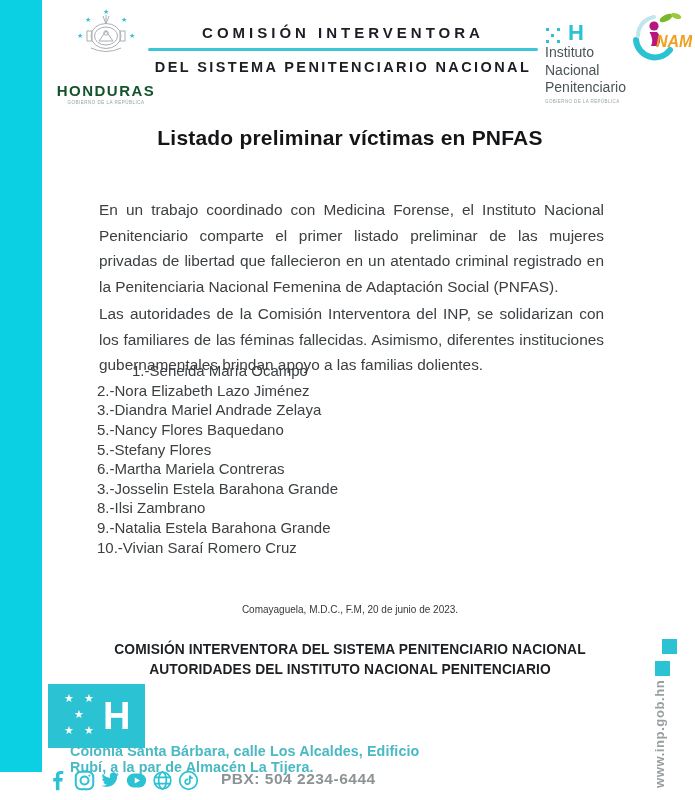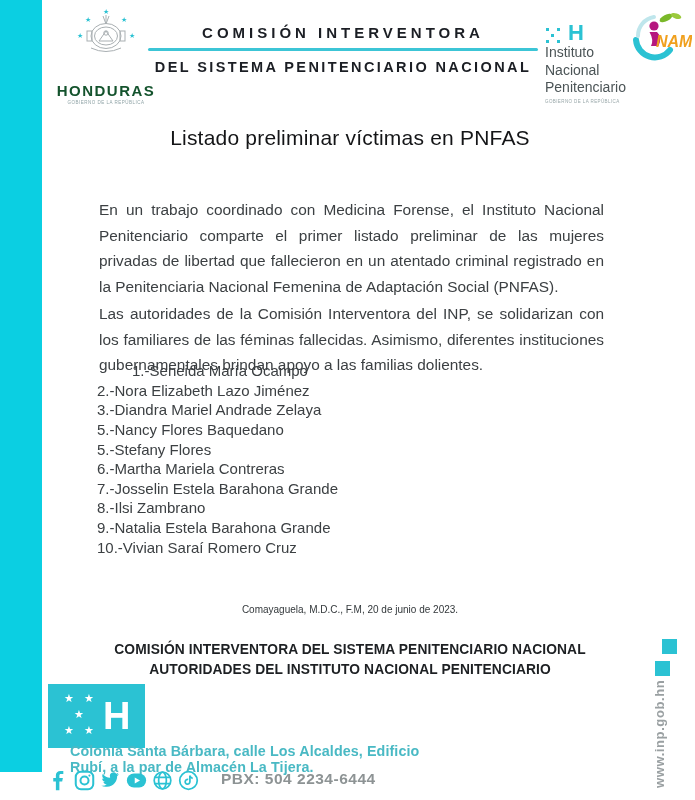--- a/index.html
+++ b/index.html
@@ -31,21 +31,21 @@
   .inp-dots i:nth-child(4){left:1px;top:13px}
   .inp-dots i:nth-child(5){left:12px;top:13px}
   .inp-h{font-size:22px;font-weight:bold;color:#2bc2d3;line-height:22px;}
   .inp-line{font-size:14px;font-weight:normal;color:#4b5456;line-height:1.25;}
   .inp-sub{font-size:4.5px;color:#98a7a9;letter-spacing:.4px;margin-top:2px;}
 
   .logo-nami{position:absolute;left:626px;top:10px;width:66px;height:56px;}
 
   
   .doc-title{position:absolute;left:97px;top:112px;width:506px;text-align:center;
-    font-size:21px;font-weight:normal;color:#141517;letter-spacing:.2px;}
+    font-size:21px;font-weight:bold;color:#141517;letter-spacing:.2px;}
   .para{position:absolute;left:99px;width:505px;font-size:15.4px;color:#3c4043;
     line-height:1.66;text-align:justify;margin-top:16px;}
   .para.p1{top:181px;}
   .para.p2{top:285px;}
   .victims{position:absolute;left:97px;top:361px;list-style:none;margin:0;padding:0;
     font-size:15px;color:#3c4043;line-height:1.31;}
   .victims li:first-child{padding-left:5px;text-align:center;}
   .dateline{position:absolute;left:97px;top:604px;width:506px;text-align:center;
     font-size:10px;color:#33383b;}
   .signature{position:absolute;left:60px;top:640px;width:580px;text-align:center;
@@ -148,21 +148,21 @@
   <p class="para p1">En un trabajo coordinado con Medicina Forense, el Instituto Nacional Penitenciario comparte el primer listado preliminar de las mujeres privadas de libertad que fallecieron en un atentado criminal registrado en la Penitenciaria Nacional Femenina de Adaptación Social (PNFAS).</p>
   <p class="para p2">Las autoridades de la Comisión Interventora del INP, se solidarizan con los familiares de las féminas fallecidas. Asimismo, diferentes instituciones gubernamentales brindan apoyo a las familias dolientes.</p>
 
   <ul class="victims">
     <li>1.-Seneida María Ocampo</li>
     <li>2.-Nora Elizabeth Lazo Jiménez</li>
     <li>3.-Diandra Mariel Andrade Zelaya</li>
     <li>5.-Nancy Flores Baquedano</li>
     <li>5.-Stefany Flores</li>
     <li>6.-Martha Mariela Contreras</li>
-    <li>7.-Josselin Estela Barahona Grande</li>
+    <li>3.-Josselin Estela Barahona Grande</li>
     <li>8.-Ilsi Zambrano</li>
     <li>9.-Natalia Estela Barahona Grande</li>
     <li>10.-Vivian Saraí Romero Cruz</li>
   </ul>
 
   <div class="dateline">Comayaguela, M.D.C., F.M, 20 de junio de 2023.</div>
 
   <div class="signature">
     <div>COMISIÓN INTERVENTORA DEL SISTEMA PENITENCIARIO NACIONAL</div>
     <div>AUTORIDADES DEL INSTITUTO NACIONAL PENITENCIARIO</div>

